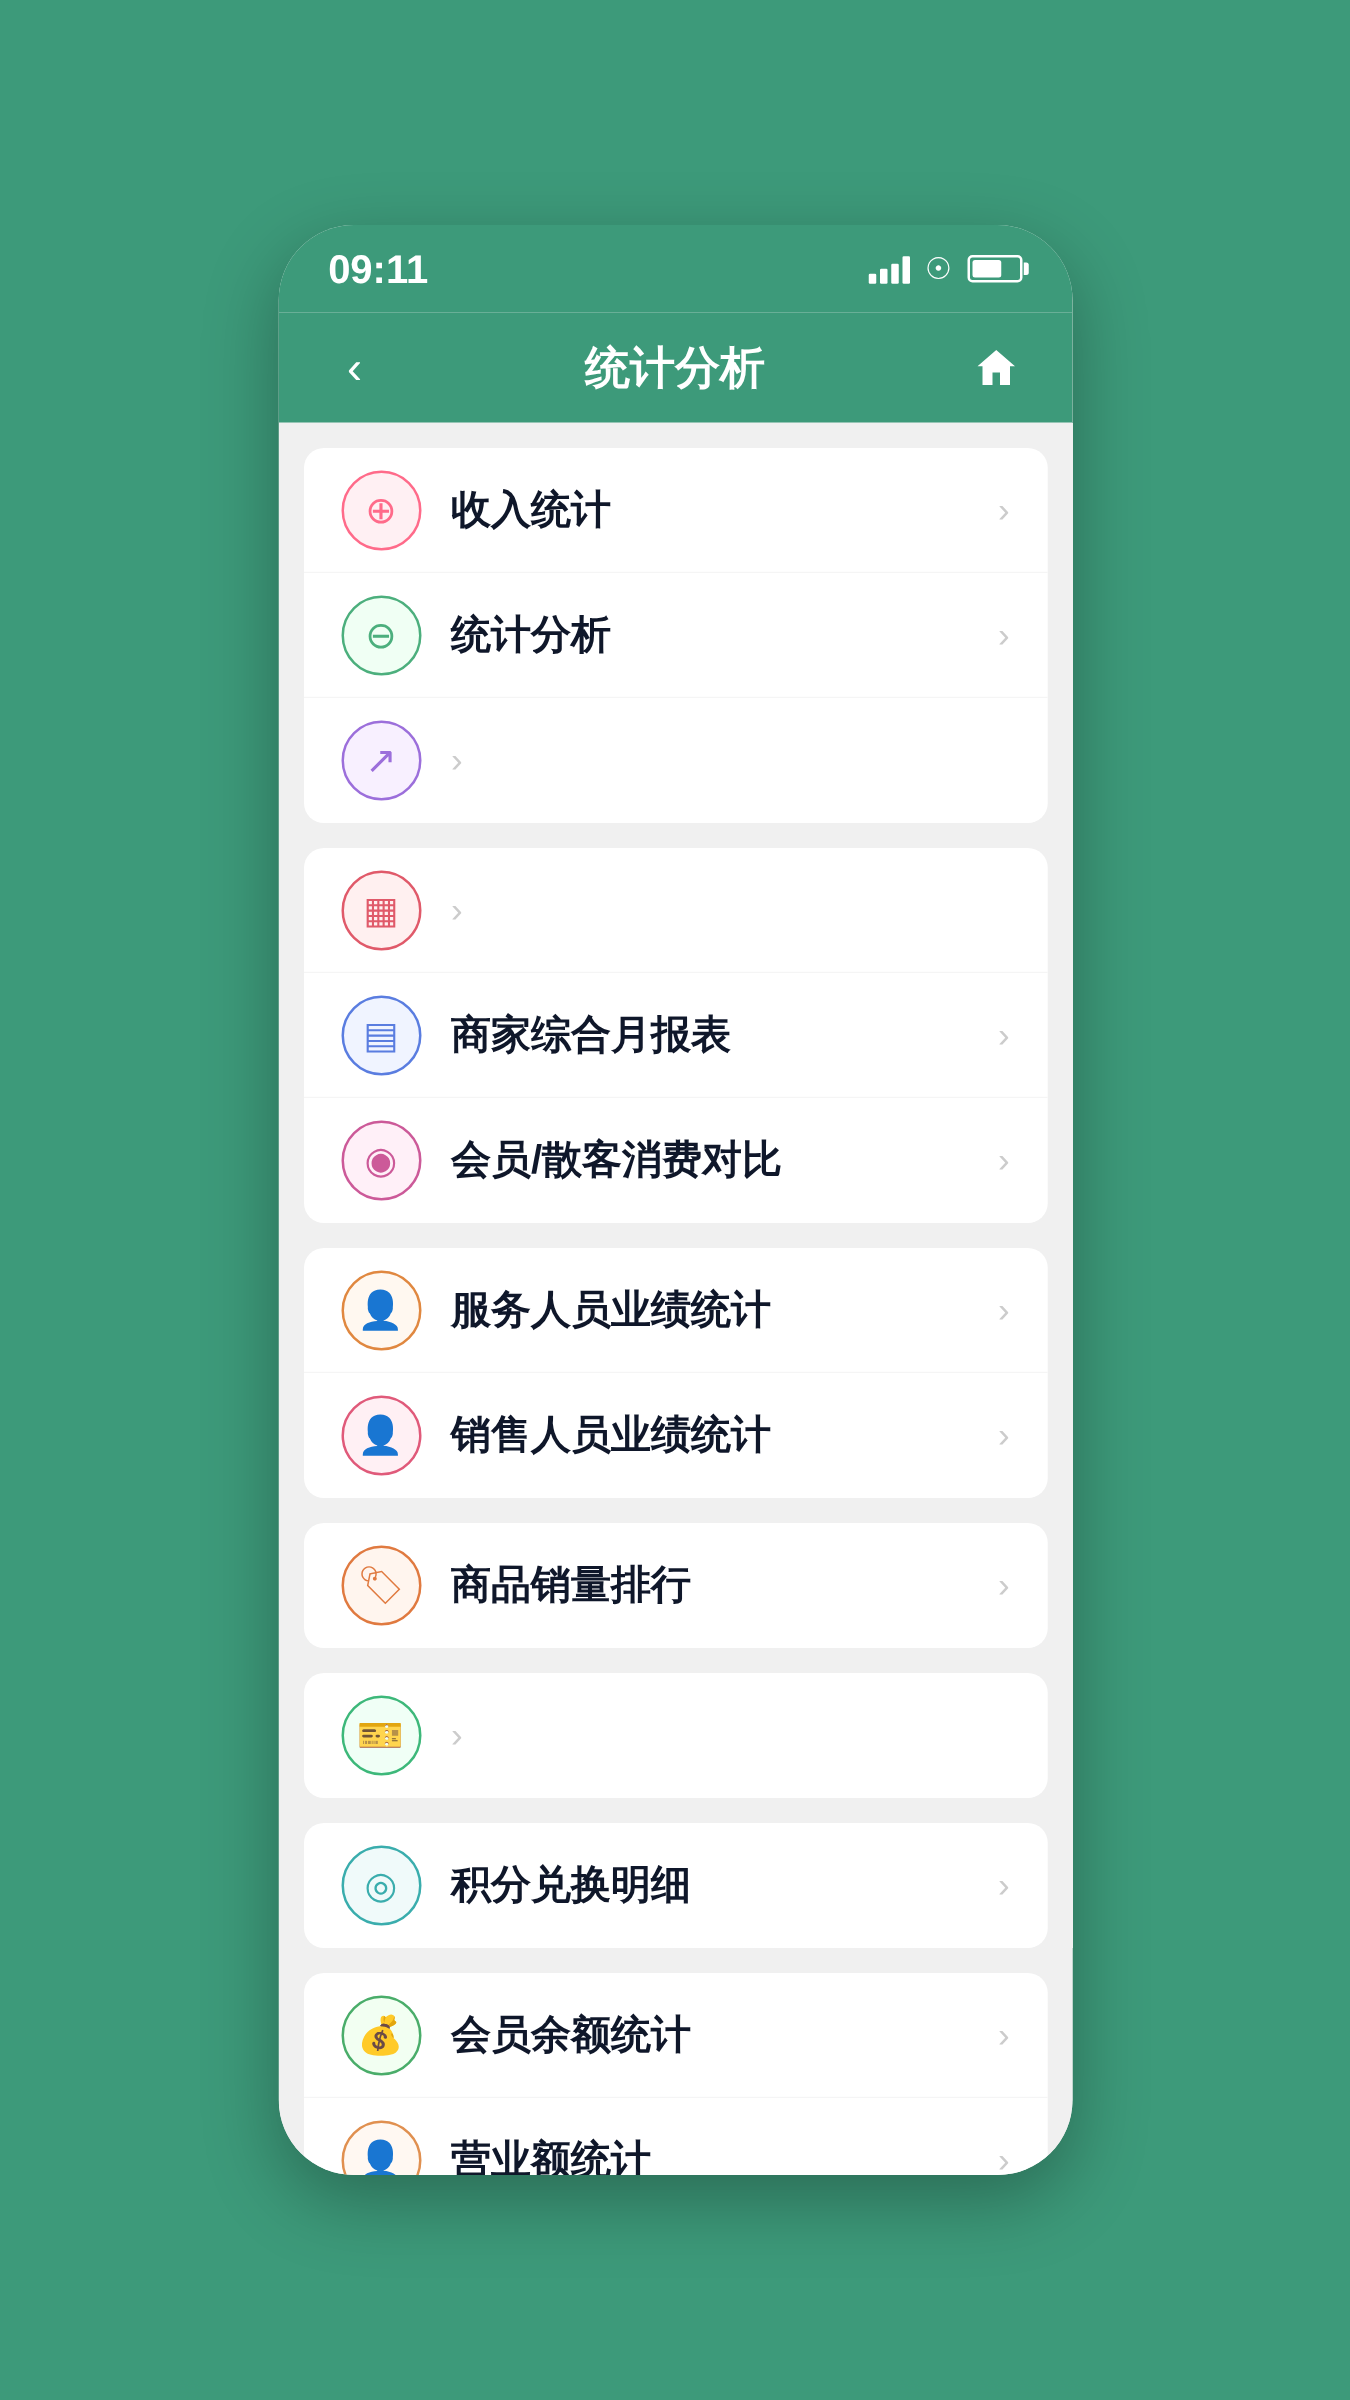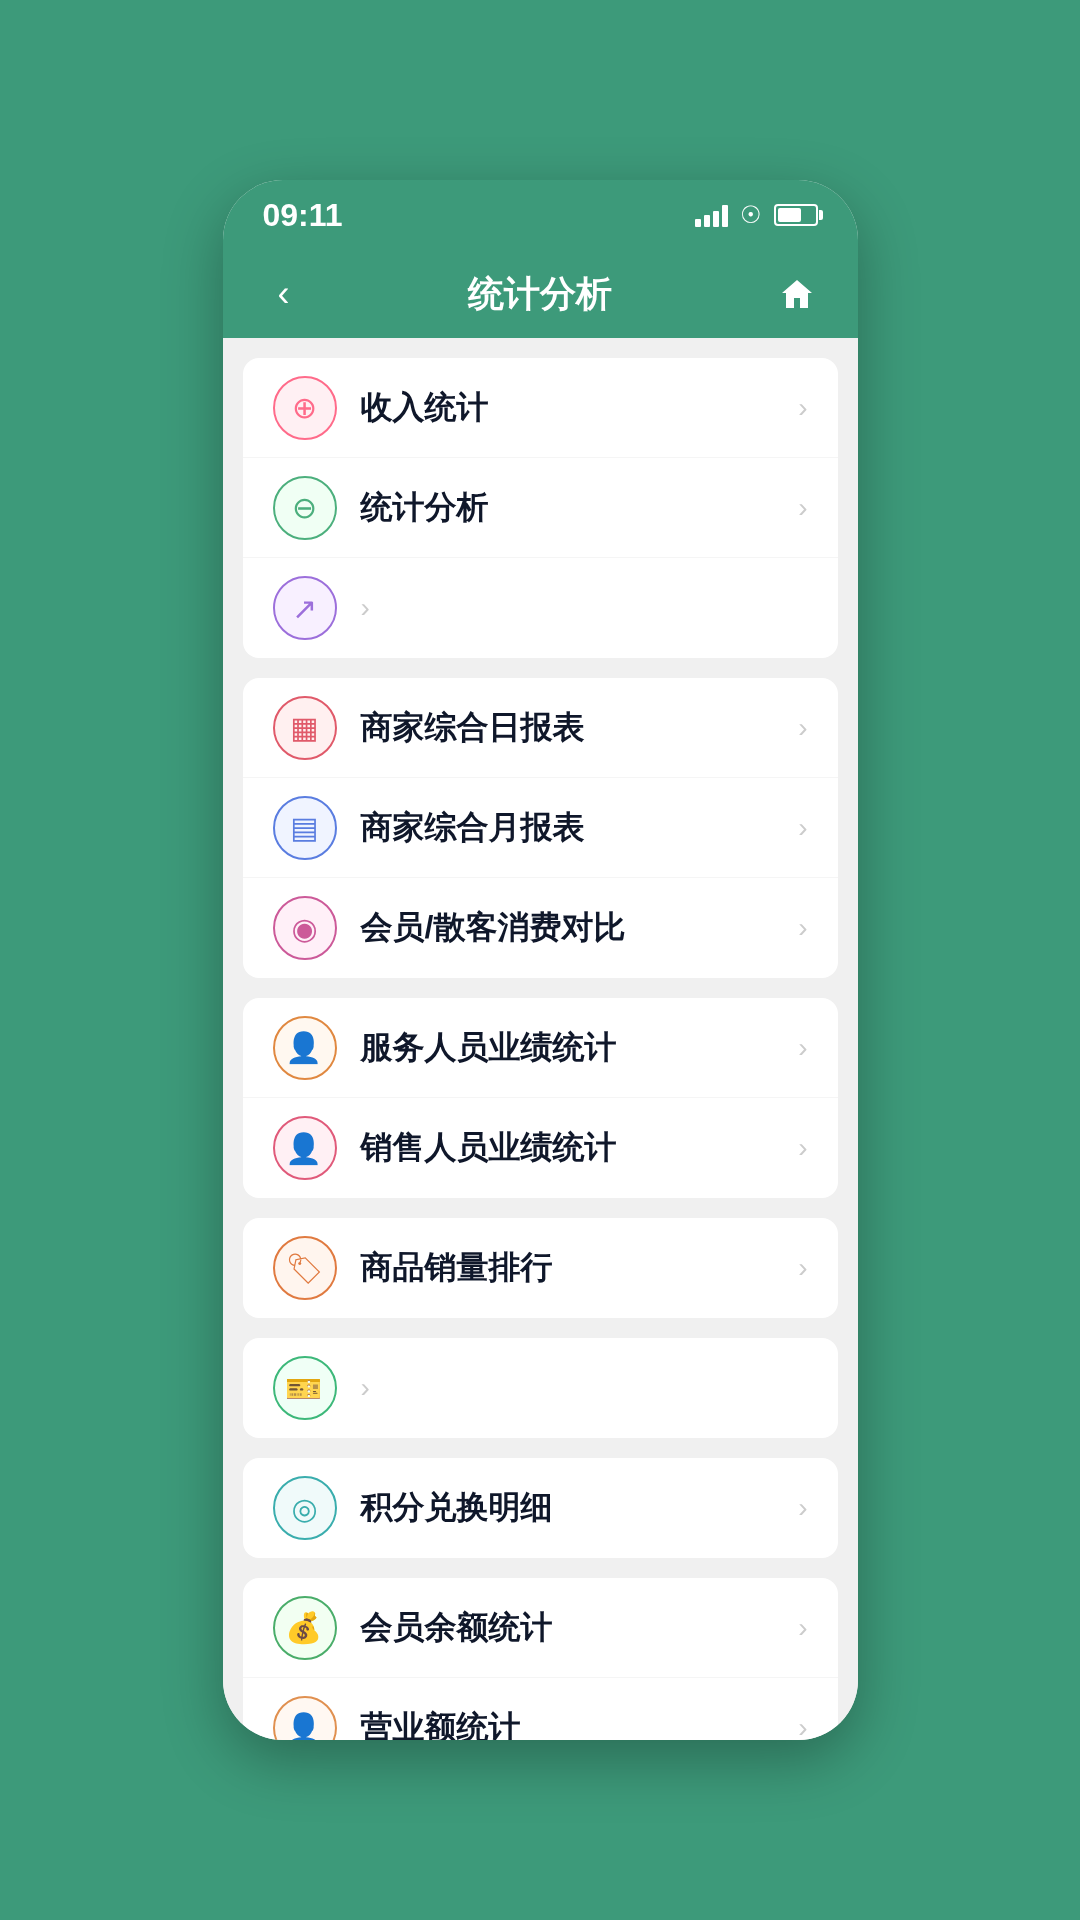--- a/index.html
+++ b/index.html
@@ -254,21 +254,20 @@
           <span class="menu-arrow">›</span>
         </div>
         <div class="menu-item">
           <div class="menu-icon icon-purple">↗</div>
           <span class="menu-arrow">›</span>
         </div>
       </div>
       <div class="menu-group">
         <div class="menu-item">
           <div class="menu-icon icon-red-outline">▦</div>
-          <span class="menu-label">商家综合日报表</span>
           <span class="menu-arrow">›</span>
         </div>
         <div class="menu-item">
           <div class="menu-icon icon-blue">▤</div>
           <span class="menu-label">商家综合月报表</span>
           <span class="menu-arrow">›</span>
         </div>
         <div class="menu-item">
           <div class="menu-icon icon-magenta">◉</div>
           <span class="menu-label">会员/散客消费对比</span>

